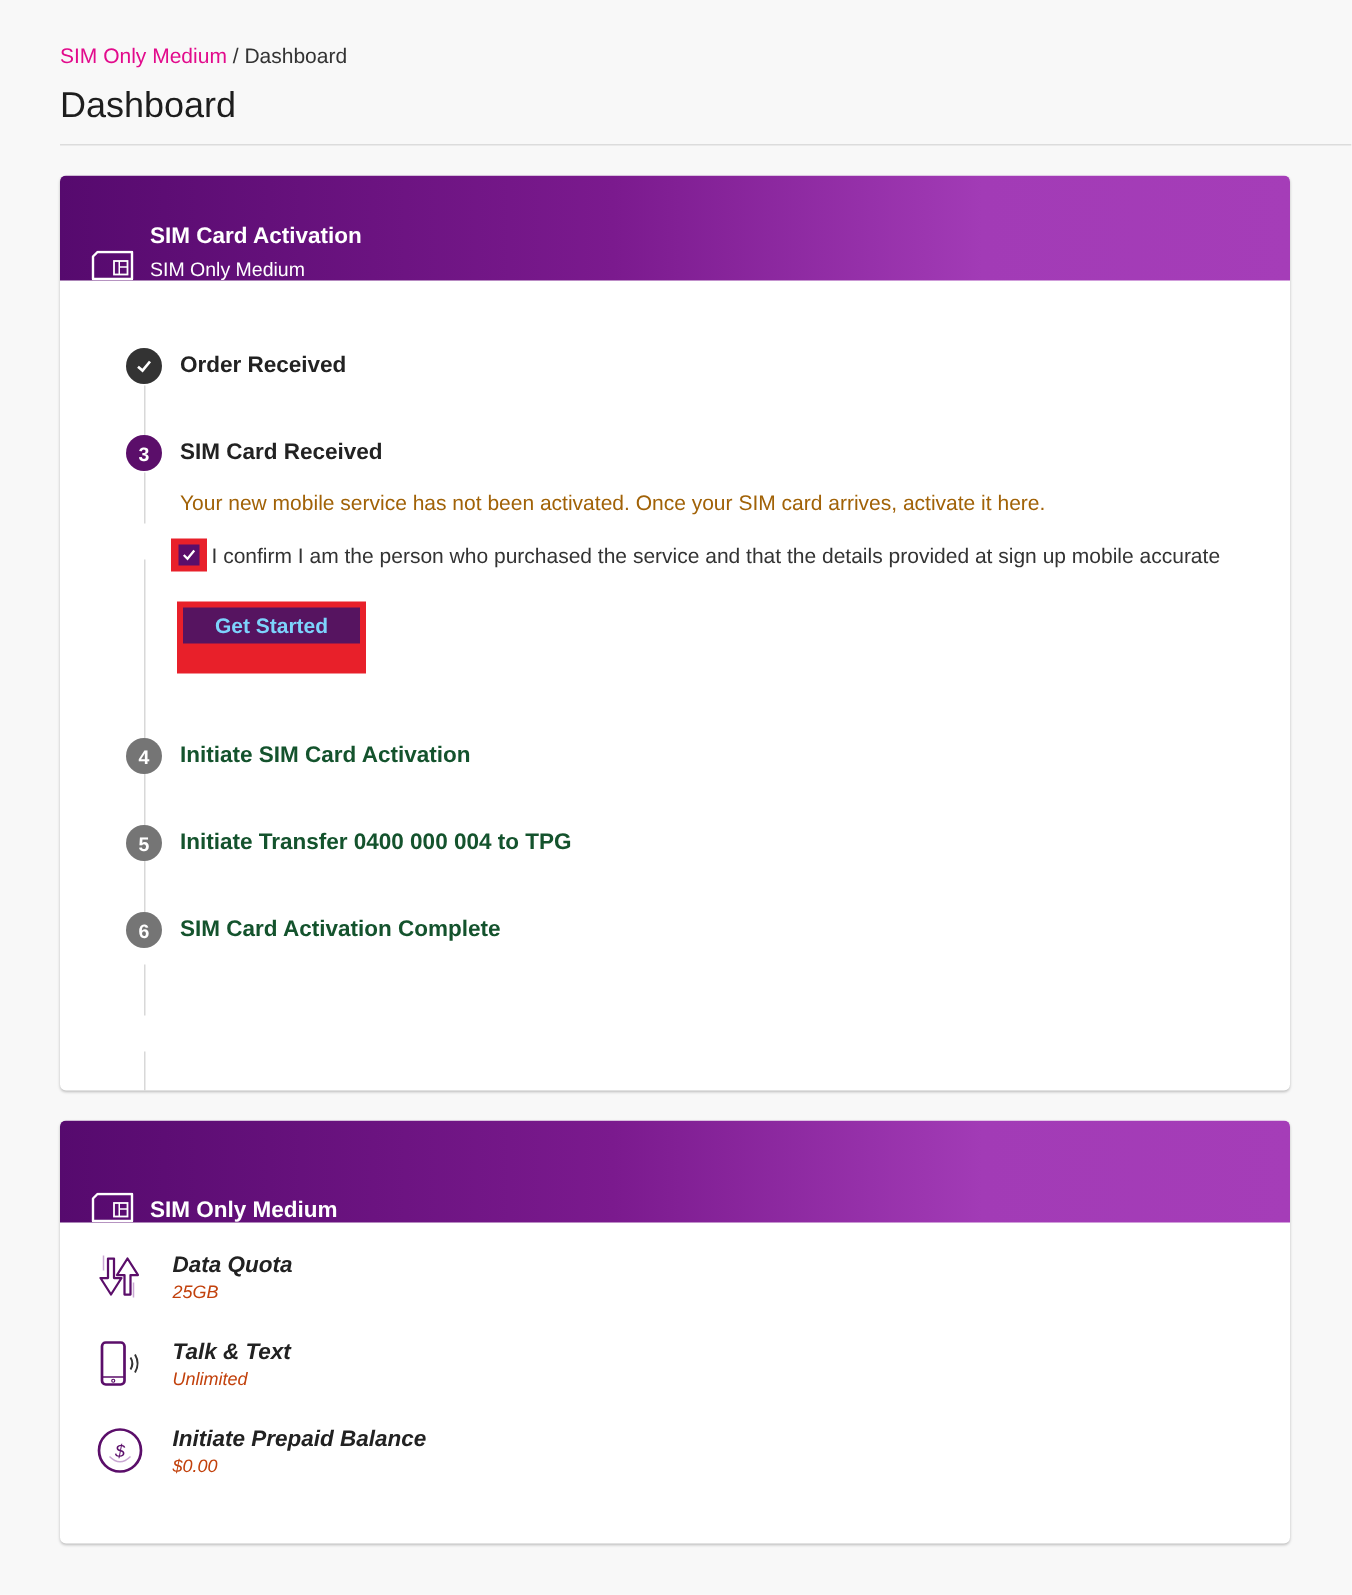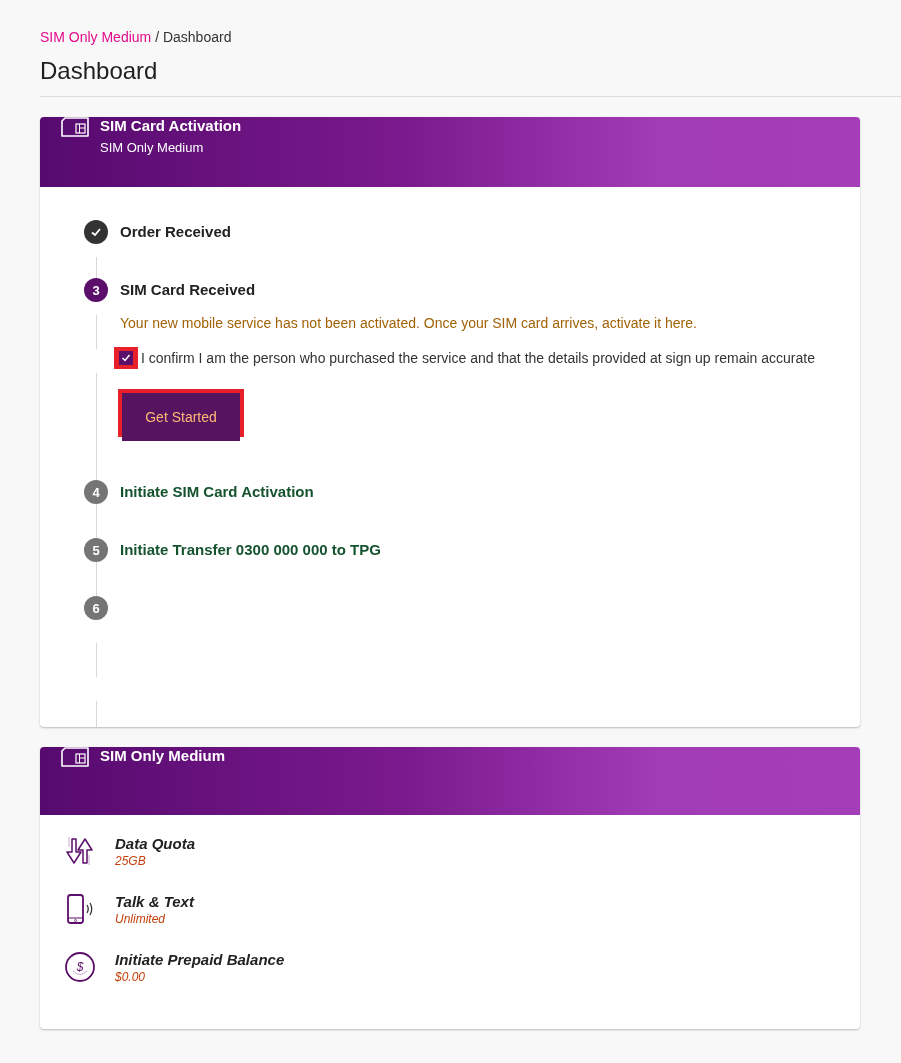--- a/index.html
+++ b/index.html
@@ -7,47 +7,47 @@
     body { font-family: "Liberation Sans", sans-serif; color: #222; position: relative; }
 
     .breadcrumb { position: absolute; left: 40px; top: 29px; font-size: 14px; color: #333; }
     .breadcrumb .link { color: #e20b8c; }
     .page-title { position: absolute; left: 40px; top: 57px; font-size: 24px; color: #1e1e1e; font-weight: normal; }
     .divider { position: absolute; left: 40px; top: 96px; width: 861px; height: 1px; background: #dcdcdc; }
 
     .card { position: absolute; left: 40px; width: 820px; background: #fff; border-radius: 4px;
             box-shadow: 0 1px 2px rgba(0,0,0,0.25); overflow: hidden; }
     .card-header { background: linear-gradient(90deg, #560a6e 0%, #7b1a8e 45%, #a23bb6 75%, #a53db8 100%);
-                   color: #fff; display: flex; align-items: flex-start; padding-left: 20px; }
+                   color: #fff; display: flex; align-items: flex-end; padding-left: 20px; }
     .sim-icon { width: 30px; height: 20px; margin-right: 10px; flex: none; }
     .hdr-title { font-size: 15px; font-weight: bold; }
     .hdr-sub { font-size: 13px; margin-top: 6px; }
 
     .card1 { top: 117px; height: 610px; }
     .card1 .card-header { height: 70px; }
 
-    .steps { position: relative; padding-left: 44px; padding-top: 33px; }
+    .steps { position: relative; padding-left: 44px; padding-top: 45px; }
     .step { position: relative; height: 58px; display: flex; align-items: flex-start; }
     .step-circle { width: 24px; height: 24px; border-radius: 50%; color: #fff; font-size: 13px; font-weight: bold;
                    display: flex; align-items: center; justify-content: center; flex: none; }
     .step-circle.done { background: #333; }
     .step-circle.active { background: #5b0e6a; }
     .step-circle.pending { background: #757575; }
     .step-label { margin-left: 12px; font-size: 15px; font-weight: bold; line-height: 24px; }
     .step-label.pending { color: #14532d; }
     .vline { position: absolute; left: 56px; width: 1px; background: #d8d8d8; }
 
     .expanded { position: relative; padding-left: 80px; }
     .info-text { font-size: 14px; color: #a16207; margin-top: -10px; }
     .confirm-row { display: flex; align-items: center; margin-top: 16px; margin-left: -6px; }
     .checkbox-wrap { width: 24px; height: 22px; background: #e8202a; display: flex; align-items: center; justify-content: center; }
     .checkbox { width: 14px; height: 14px; background: #5b0e6a; display: flex; align-items: center; justify-content: center; }
     .confirm-text { font-size: 14px; color: #333; margin-left: 3px; }
     .btn-wrap { margin-top: 20px; margin-left: -2px; width: 126px; height: 48px; background: #e8202a; padding: 4px; }
-    .btn { width: 118px; height: 48px; background: #561460; color: #fdba74; font-size: 14px; font-weight: normal;
+    .btn { width: 118px; height: 24px; background: #561460; color: #7dd3fc; font-size: 14px; font-weight: bold;
            border: none; font-family: "Liberation Sans", sans-serif; }
 
     .card2 { top: 747px; height: 282px; }
     .card2 .card-header { height: 68px; }
     .features { padding: 20px 0 0 24px; font-style: italic; }
     .feature { display: flex; align-items: flex-start; height: 58px; }
     .feature-icon { width: 32px; height: 32px; flex: none; margin-right: 19px; }
     .feat-title { font-size: 15px; font-weight: bold; color: #222; }
     .feat-value { font-size: 12px; color: #c2410c; margin-top: 2px; }
   </style>
@@ -97,37 +97,38 @@
     <div class="expanded" style="margin-left:-44px;height:165px;">
       <div class="info-text">Your new mobile service has not been activated. Once your SIM card arrives, activate it here.</div>
       <div class="confirm-row">
         <div class="checkbox-wrap">
           <div class="checkbox">
             <svg width="10" height="10" viewBox="0 0 10 10">
                 <path d="M1.5 5 L4 7.5 L8.5 2" fill="none" stroke="#fff" stroke-width="1.5"></path>
               </svg>
           </div>
         </div>
-        <span class="confirm-text">I confirm I am the person who purchased the service and that the details provided at sign up remain accurate</span>
+        <span class="confirm-text">I confirm I am the person who purchased the service and that the details provided at sign up mobile accurate</span>
       </div>
       <div class="btn-wrap">
         <button class="btn">Get Started</button>
       </div>
     </div>
 
     <div class="step">
       <div class="step-circle pending">4</div>
       <div class="step-label pending">Initiate SIM Card Activation</div>
     </div>
     <div class="step">
       <div class="step-circle pending">5</div>
-      <div class="step-label pending">Initiate Transfer 0300 000 000 to TPG</div>
+      <div class="step-label pending">Initiate Transfer 0400 000 004 to TPG</div>
     </div>
     <div class="step">
       <div class="step-circle pending">6</div>
+      <div class="step-label pending">SIM Card Activation Complete</div>
     </div>
   </div>
 </div>
 
 <div class="card card2">
   <div class="card-header">
     <svg class="sim-icon" viewBox="0 0 30 20">
       <path d="M5 1 H28 V19 H2 V4 Z" fill="none" stroke="#fff" stroke-width="1.6" stroke-linejoin="round"></path>
       <rect x="16" y="7" width="9" height="9" fill="none" stroke="#fff" stroke-width="1.2"></rect>
       <line x1="19.5" y1="7" x2="19.5" y2="16" stroke="#fff" stroke-width="1"></line>

